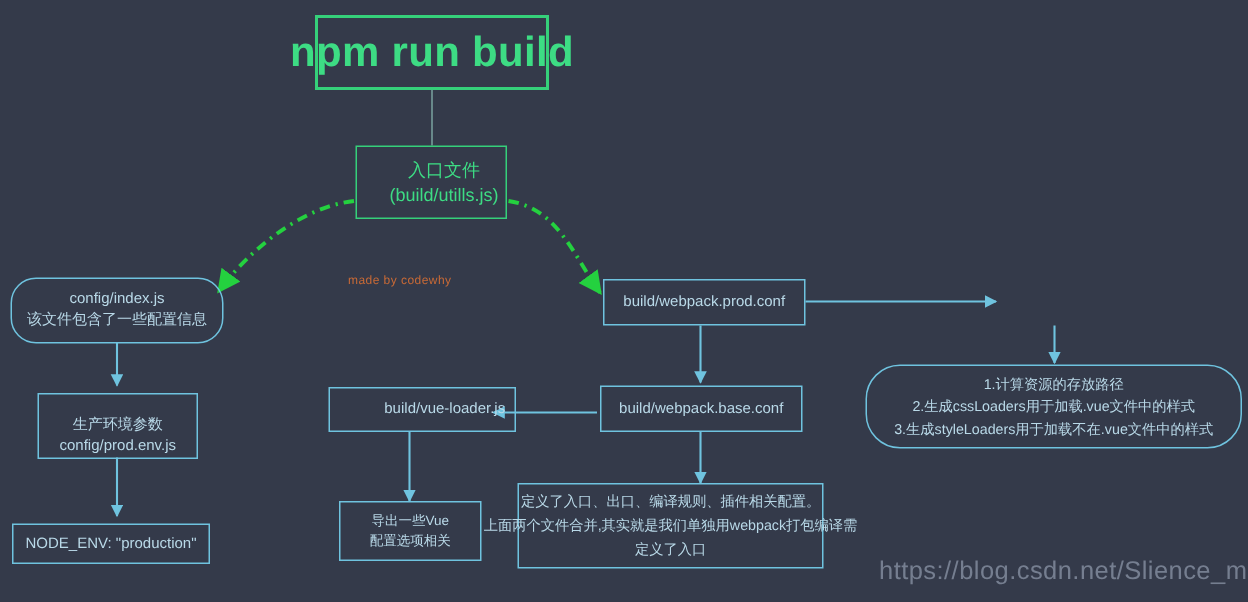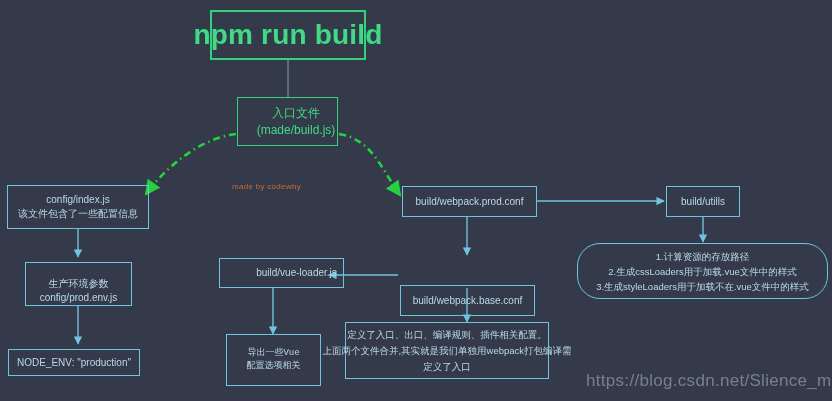--- a/index.html
+++ b/index.html
@@ -137,63 +137,60 @@
 
     <line x1="703" y1="217" x2="703" y2="242" stroke="#6fc3df" stroke-width="1.4" marker-end="url(#arrow-blue)"></line>
   </svg>
 
   <div class="node green title-node" style="left:210px; top:10px; width:156px; height:50px;">
     <span class="line">npm run build</span>
   </div>
 
   <div class="node green thin entry-node" style="left:237px; top:97px; width:101px; height:49px;">
     <span class="line">入口文件</span>
-    <span class="line">(made/build.js)</span>
-  </div>
-
-  <div class="node blue small" style="left:7px; top:185px; width:142px; height:44px;">
+    <span class="line">(build/utills.js)</span>
+  </div>
+
+  <div class="node blue small" style="left:7px; top:185px; width:142px; height:44px;border-radius:17px;">
     <span class="line">config/index.js</span>
     <span class="line">该文件包含了一些配置信息</span>
   </div>
 
   <div class="node blue small" style="left:25px; top:262px; width:107px; height:44px;justify-content:flex-end;">
     <span class="line">生产环境参数</span>
     <span class="line">config/prod.env.js</span>
   </div>
 
   <div class="node blue small" style="left:8px; top:349px; width:132px; height:27px;">
     <span class="line">NODE_ENV: "production"</span>
   </div>
 
   <div class="node blue small" style="left:402px; top:186px; width:135px; height:31px;">
     <span class="line">build/webpack.prod.conf</span>
   </div>
 
-  <div class="node blue small" style="left:400px; top:257px; width:135px; height:31px;margin-top:28px;">
+  <div class="node blue small" style="left:400px; top:257px; width:135px; height:31px;">
     <span class="line">build/webpack.base.conf</span>
   </div>
 
   <div class="node blue small" style="left:219px; top:258px; width:125px; height:30px;padding-left:30px;">
     <span class="line">build/vue-loader.js</span>
   </div>
 
-  <div class="node blue xsmall" style="left:226px; top:334px; width:95px; height:52px;font-family:Liberation Mono, monospace;">
+  <div class="node blue xsmall" style="left:226px; top:334px; width:95px; height:40px;">
     <span class="line">导出一些Vue</span>
     <span class="line">配置选项相关</span>
   </div>
 
   <div class="node blue para-node" style="left:345px; top:322px; width:204px; height:57px;">
     <span class="line">定义了入口、出口、编译规则、插件相关配置。</span>
     <span class="line">上面两个文件合并,其实就是我们单独用webpack打包编译需</span>
     <span class="line">定义了入口</span>
   </div>
 
-  <div class="node blue small" style="left:666px; top:186px; width:74px; height:31px;">
-    <span class="line">build/utills</span>
-  </div>
 
   <div class="node blue list-node" style="left:577px; top:243px; width:251px; height:56px;">
     <span class="line">1.计算资源的存放路径</span>
     <span class="line">2.生成cssLoaders用于加载.vue文件中的样式</span>
     <span class="line">3.生成styleLoaders用于加载不在.vue文件中的样式</span>
   </div>
 
   <div class="credit" style="left:232px; top:182px;">made by codewhy</div>
 
   <div class="watermark" style="left:586px; top:371px;">https://blog.csdn.net/Slience_me</div>

